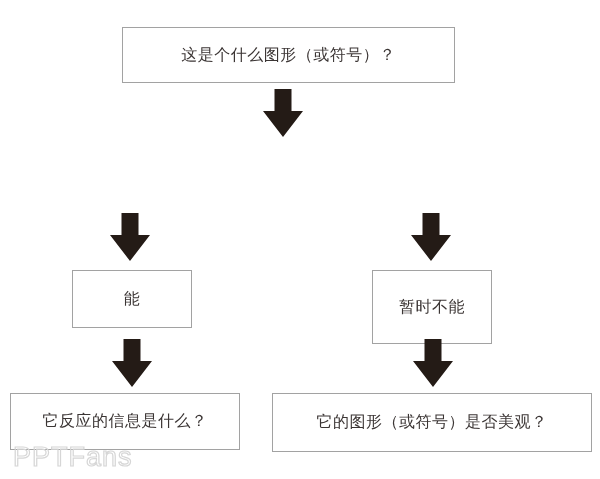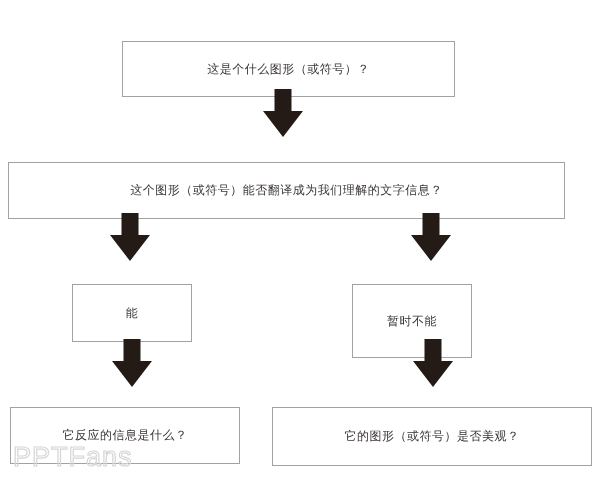--- a/index.html
+++ b/index.html
@@ -17,30 +17,29 @@
   }
   .fc-box {
     position: absolute;
     box-sizing: border-box;
     border: 1.5px solid #a2a2a2;
     background: #ffffff;
     display: flex;
     align-items: center;
     justify-content: center;
     color: #3b3534;
-    font-size: 12px;
+    font-size: 16px;
     letter-spacing: 0.5px;
     white-space: nowrap;
     text-align: center;
-    margin-top: 14px;
   }
   .box-q1      { left: 122px; top: 27px;  width: 333px; height: 56px; }
   .box-q2      { left: 8px;   top: 148px; width: 557px; height: 57px; }
   .box-yes     { left: 72px;  top: 270px; width: 120px; height: 58px; }
-  .box-no      { left: 352px; top: 270px; width: 120px; height: 74px; text-align: center; }
+  .box-no      { left: 372px; top: 270px; width: 120px; height: 74px; text-align: center; }
   .box-yes-res { left: 10px;  top: 393px; width: 230px; height: 57px; }
   .box-no-res  { left: 272px; top: 393px; width: 320px; height: 59px; }
 
   .fc-arrow {
     position: absolute;
     width: 40px;
     height: 48px;
   }
   .arrow-1  { left: 263px; top: 89px;  }
   .arrow-2l { left: 110px; top: 213px; }
@@ -64,21 +63,20 @@
 <body>
 
 <div class="canvas">
 
   <div class="fc-box box-q1">这是个什么图形（或符号）？</div>
 
   <svg class="fc-arrow arrow-1" viewBox="0 0 40 48">
     <polygon points="11.5,0 28.5,0 28.5,22 40,22 20,48 0,22 11.5,22" fill="#241b16"></polygon>
   </svg>
 
-  <div class="fc-box box-q2">这个图形（或符号）能否翻译成为我们理解的文字信息？</div>
 
   <svg class="fc-arrow arrow-2l" viewBox="0 0 40 48">
     <polygon points="11.5,0 28.5,0 28.5,22 40,22 20,48 0,22 11.5,22" fill="#241b16"></polygon>
   </svg>
 
   <svg class="fc-arrow arrow-2r" viewBox="0 0 40 48">
     <polygon points="11.5,0 28.5,0 28.5,22 40,22 20,48 0,22 11.5,22" fill="#241b16"></polygon>
   </svg>
 
   <div class="fc-box box-yes">能</div>

